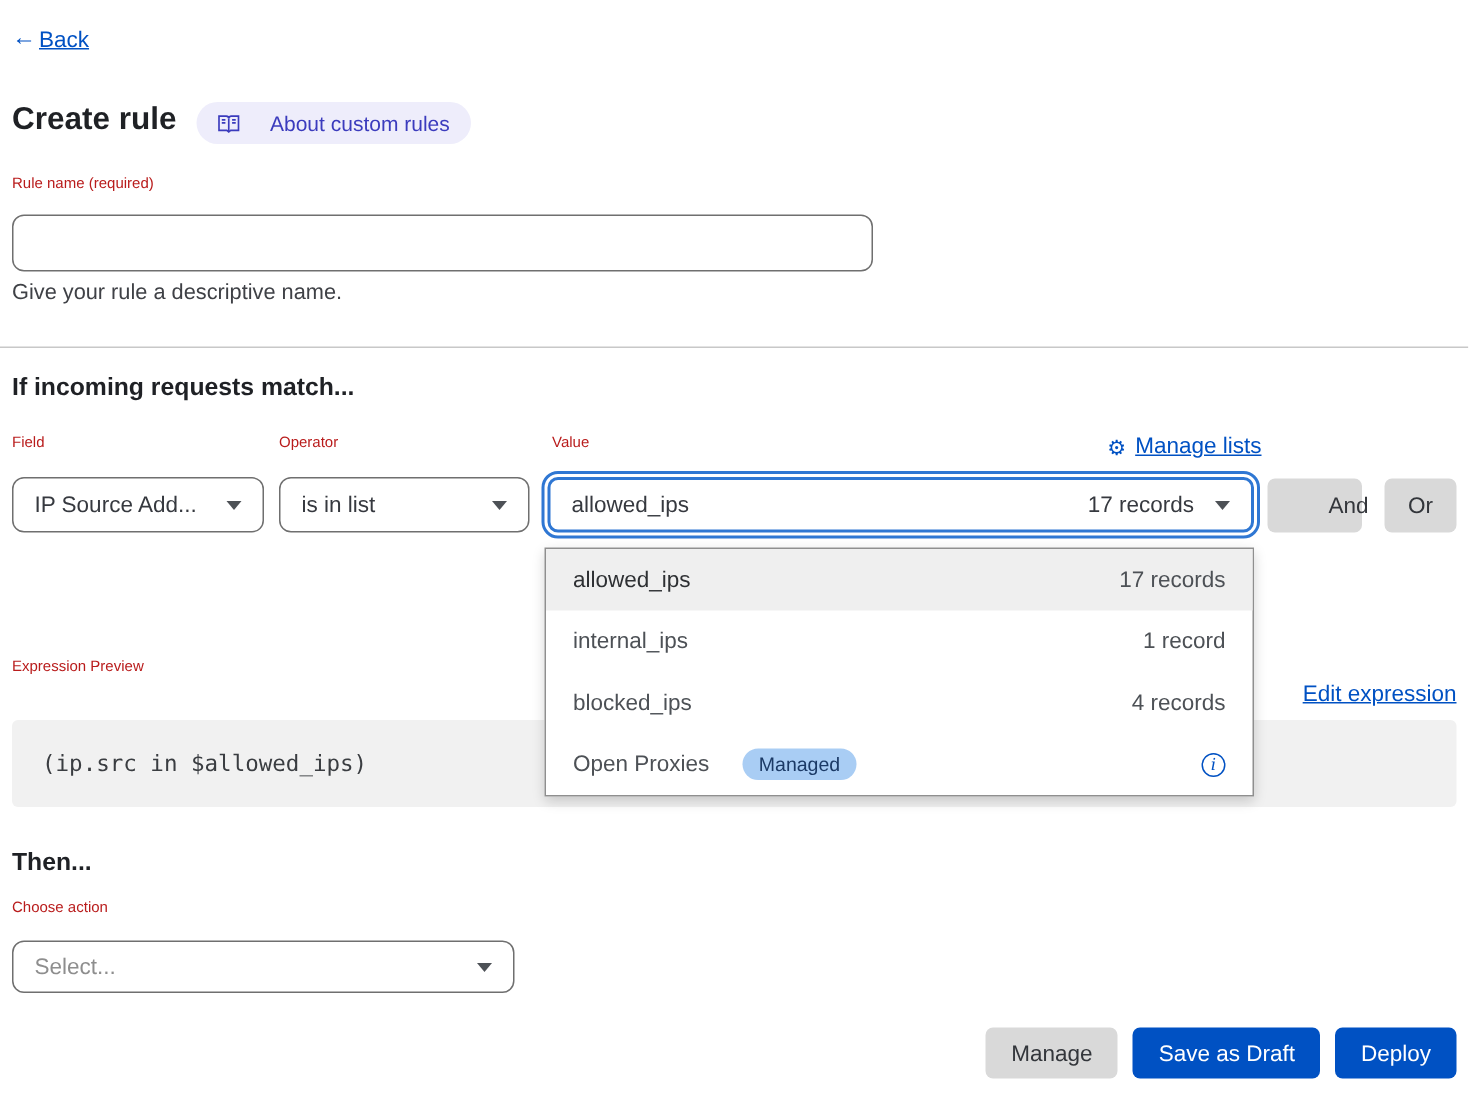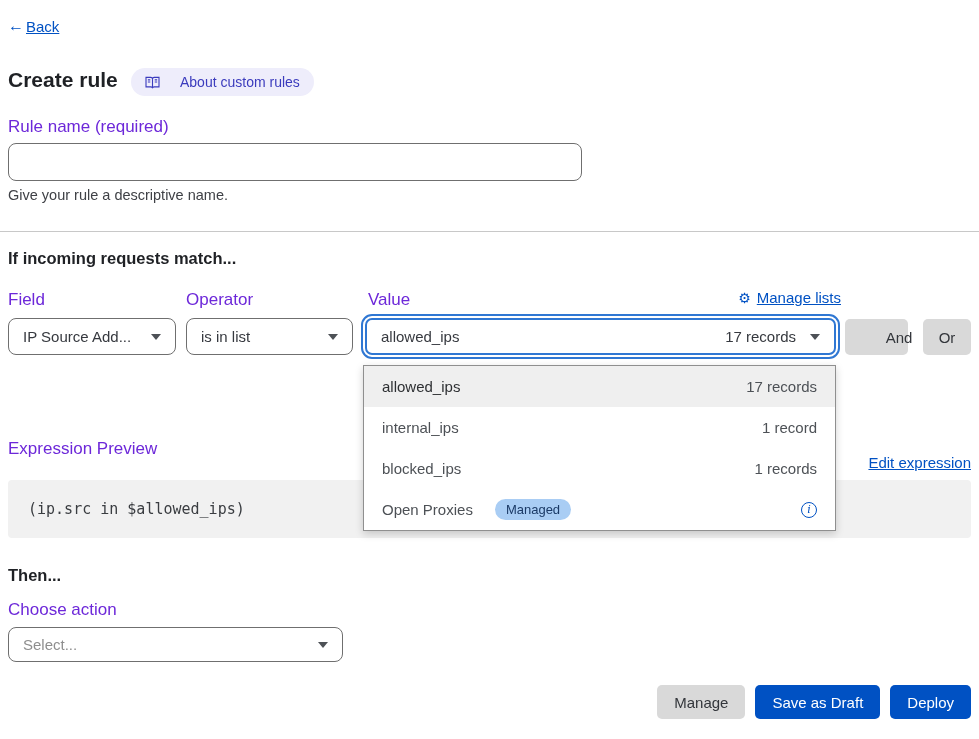--- a/index.html
+++ b/index.html
@@ -14,21 +14,21 @@
 
   .back-link { top:17px; left:8px; font-size:15px; display:flex; align-items:center; gap:2px; }
   .back-link .arr { font-size:16px; text-decoration:none; }
 
   .page-title { top:68px; left:8px; font-size:21px; font-weight:bold; color:#1f2125; }
 
   .about-badge { top:68px; left:131px; height:28px; display:inline-flex; align-items:center; gap:20px;
     background:#eeedfb; color:#3b3bbd; border-radius:14px; padding:0 14px; font-size:14px; cursor:pointer; }
   .about-badge svg { display:block; }
 
-  .field-label { font-size:17px; color:#6d28d9; }
+  .field-label { font-size:10px; color:#b91c1c; }
   .helper { font-size:14.5px; color:#3f4146; }
 
   .text-input { left:8px; top:143px; width:574px; height:38px; border:1px solid #6f6f6f;
     border-radius:8px; background:#fff; font-size:15px; padding:0 12px; outline:none; font-family:inherit; }
 
   .divider { left:0; top:231px; width:979px; height:1px; background:#c8c8c8; }
 
   .section-heading { font-size:16.5px; font-weight:bold; color:#1f2125; }
 
   .select { border:1px solid #6f6f6f; border-radius:8px; background:#fff; height:37px;
@@ -136,21 +136,21 @@
     <div class="dd-row highlight">
       <span class="dd-name">allowed_ips</span>
       <span class="dd-meta">17 records</span>
     </div>
     <div class="dd-row">
       <span class="dd-name">internal_ips</span>
       <span class="dd-meta">1 record</span>
     </div>
     <div class="dd-row">
       <span class="dd-name">blocked_ips</span>
-      <span class="dd-meta">1 records</span>
+      <span class="dd-meta">4 records</span>
     </div>
     <div class="dd-row">
       <span class="dd-left">
         <span class="dd-name">Open Proxies</span>
         <span class="managed-pill">Managed</span>
       </span>
       <span class="info-icon"></span>
     </div>
   </div>
 

